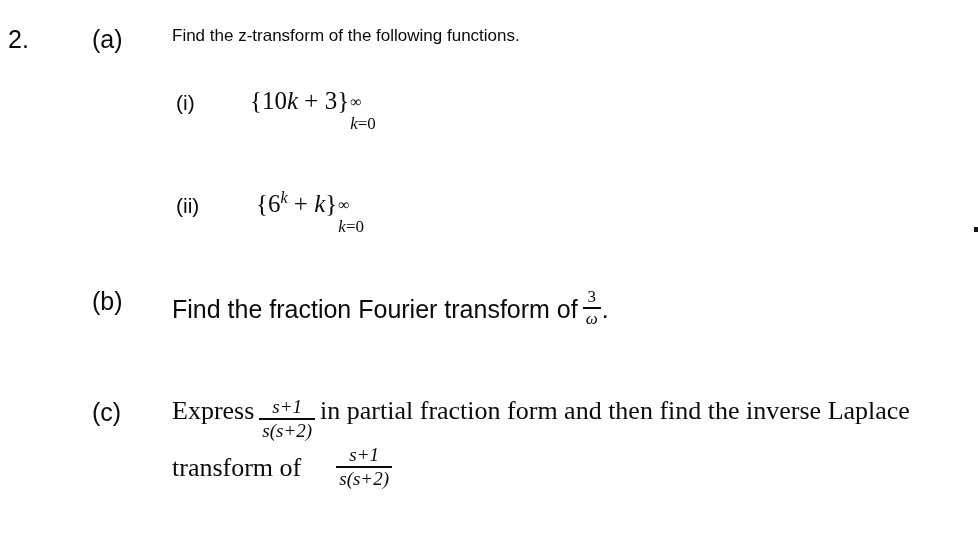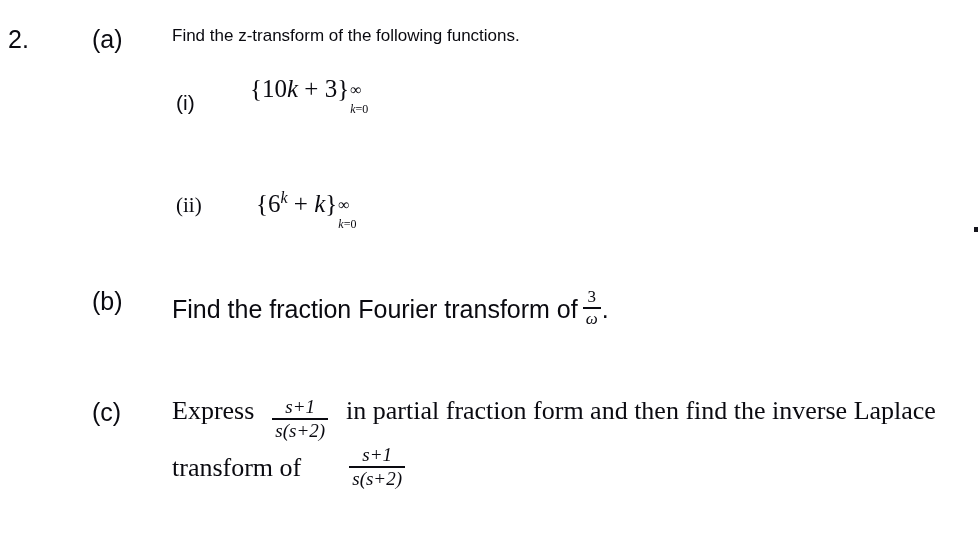--- a/index.html
+++ b/index.html
@@ -31,21 +31,21 @@
   
   .qnum {
     left: 8px; top: 27px;
     font-size: 25px; line-height: 1;
   }
   .part-a { left: 92px; top: 27px; font-size: 25px; line-height: 1; }
   .part-b { left: 92px; top: 289px; font-size: 25px; line-height: 1; }
   .part-c { left: 92px; top: 400px; font-size: 25px; line-height: 1; }
 
   .roman-i  { left: 176px; top: 92px;  font-size: 21px; line-height: 1; }
-  .roman-ii { left: 176px; top: 195px; font-size: 21px; line-height: 1; font-family: Liberation Serif, serif; }
+  .roman-ii { left: 176px; top: 195px; font-size: 21px; line-height: 1; }
 
   
   .stmt-a {
     left: 172px; top: 27px;
     font-size: 17px; line-height: 1;
   }
   .stmt-b {
     left: 172px; top: 289px;
     font-size: 25px; line-height: 1;
     display: flex; align-items: center;
@@ -63,42 +63,42 @@
 
   
   .math {
     font-family: "Liberation Serif", serif;
     font-size: 25px;
     line-height: 1;
   }
   .math .it { font-style: italic; }
   .math .up { font-style: normal; }
 
-  .expr-i  { left: 250px; top: 76px; }
+  .expr-i  { left: 250px; top: 88px; }
   .expr-ii { left: 256px; top: 191px; }
 
   .brace { font-style: normal; }
 
   
   .limits {
     display: inline-block;
     position: relative;
     width: 0;
     vertical-align: baseline;
   }
   .limits .sup {
     position: absolute;
     left: 1px; top: -15px;
     font-size: 16px;
     font-style: normal;
   }
   .limits .sub {
     position: absolute;
     left: 1px; top: 6px;
-    font-size: 12px;
+    font-size: 17px;
   }
   .limits .sub .eqz { font-style: normal; }
 
   .sup-k {
     font-size: 16px;
     font-style: italic;
     vertical-align: super;
     line-height: 0;
   }
 
@@ -133,21 +133,21 @@
   .frac-omega {
     font-size: 17px;
     margin: 0 1px 0 5px;
   }
   .frac-omega .num { font-style: normal; }
   .frac-omega .den { font-style: italic; }
 
   
   .frac-s {
     font-size: 19px;
-    margin: 0 18px;
+    margin: 0 5px;
   }
   .frac-s .num,
   .frac-s .den { font-style: italic; }
 
   .dot-after { font-family: "Liberation Sans", sans-serif; }
 
   
   .speck {
     position: absolute;
     left: 974px; top: 227px;

